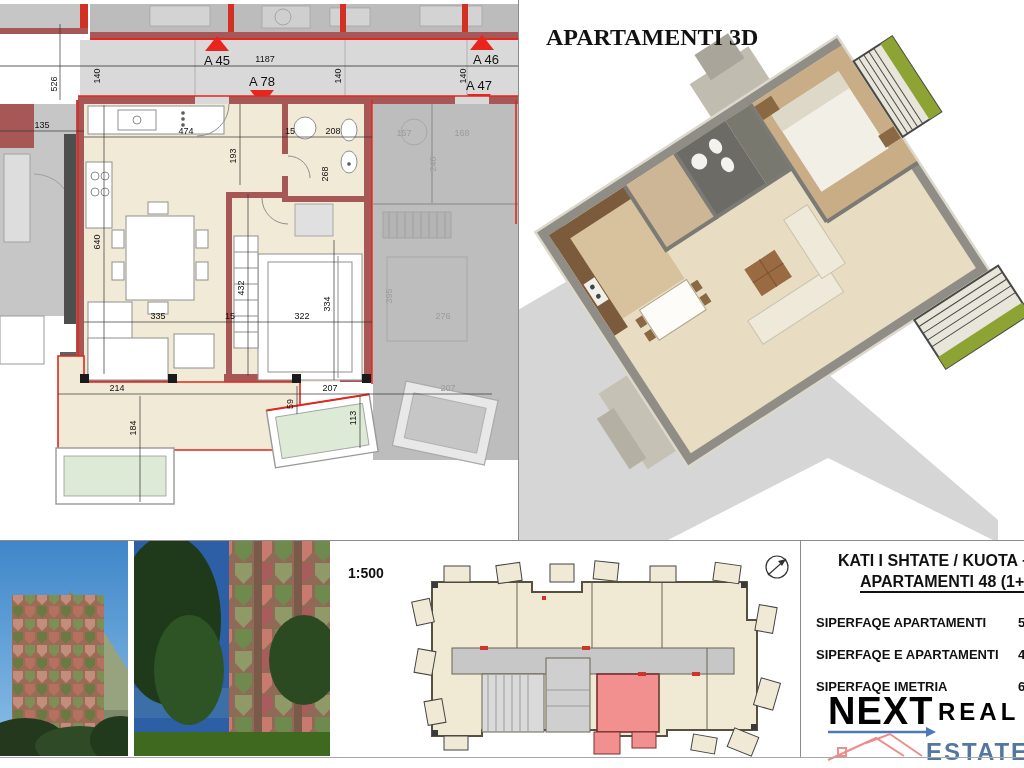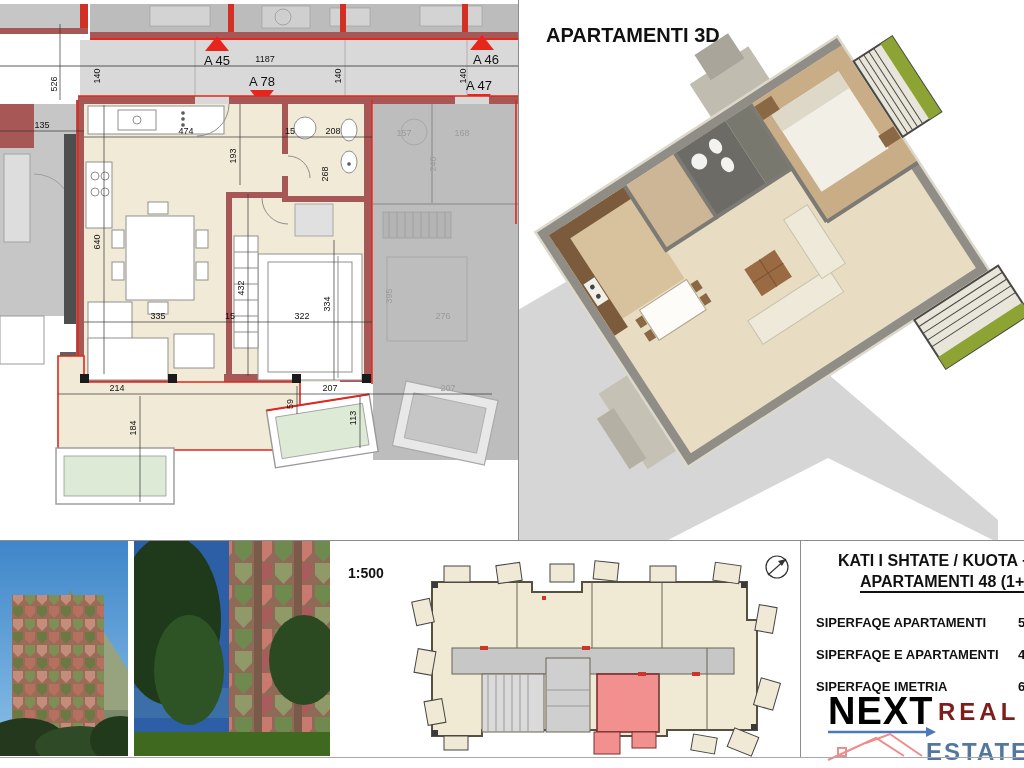--- a/index.html
+++ b/index.html
@@ -4,21 +4,21 @@
 <style>
   * { margin:0; padding:0; box-sizing:border-box; }
   body { font-family:"Liberation Sans", sans-serif; background:#fff; }
   .page { position:relative; width:1024px; height:768px; background:#fff; overflow:hidden; }
   .panel { position:absolute; }
   .divider { position:absolute; background:#8c8c8c; }
   .plan-title-box { position:absolute; left:0; top:20px; width:152px; height:37px;
     background:#fff; border:1px solid #e6e6e6; display:flex; align-items:center; }
   .plan-title-box span { font-size:25px; font-weight:bold; color:#111; letter-spacing:0.5px; margin-left:-2px; white-space:nowrap; }
   .sec-title { position:absolute; font-weight:bold; color:#111; white-space:nowrap; }
-  .t3d { left:546px; top:24px; font-size:20px; }
+  .t3d { left:546px; top:24px; font-size:24px;font-family:Liberation Serif, serif; }
   .site-t1 { left:348px; top:548px; font-size:14px; }
   .site-t2 { left:348px; top:565px; font-size:14px; }
   .info-head1 { left:838px; top:552px; font-size:16px; }
   .info-head2 { left:860px; top:573px; font-size:16px; border-bottom:2px solid #111; padding-right:60px; }
   .info-row { position:absolute; left:816px; width:230px; font-size:13px; font-weight:bold; color:#111; white-space:nowrap; }
   .info-row .val { position:absolute; left:202px; top:0; }
   .logo-word { position:absolute; font-weight:bold; white-space:nowrap; }
   svg text { font-family:"Liberation Sans", sans-serif; }
 </style>
 </head>
@@ -437,21 +437,21 @@
     <span>SIPERFAQE E APARTAMENTI</span>
     <span class="val">4</span>
   </div>
   <div class="info-row" style="top:679px;">
     <span>SIPERFAQE IMETRIA</span>
     <span class="val">6</span>
   </div>
 
   <div>
     <div class="logo-word" style="left:828px;top:690px;font-size:38px;color:#000000;letter-spacing:1px;">NEXT</div>
-    <div class="logo-word" style="left:938px;top:698px;font-size:24px;color:#7f1d1d;letter-spacing:4px;">REAL</div>
+    <div class="logo-word" style="left:938px;top:698px;font-size:24px;color:#000000;letter-spacing:4px;">REAL</div>
     <div class="logo-word" style="left:926px;top:738px;font-size:24px;color:#53779f;letter-spacing:2px;">ESTATE</div>
     <svg style="position:absolute;left:826px;top:726px;" width="198" height="40" viewBox="0 0 198 40">
       <line x1="2" y1="6" x2="100" y2="6" stroke="#4d79b8" stroke-width="2.5"></line>
       <polygon points="100,1 110,6 100,11" fill="#4d79b8"></polygon>
       <g stroke="#ef8c8c" stroke-width="2" fill="none">
         <path d="M2,34 L50,12 L78,30"></path>
         <path d="M40,17 L64,8 L96,30"></path>
         <rect x="12" y="22" width="8" height="8"></rect>
       </g>
     </svg>

